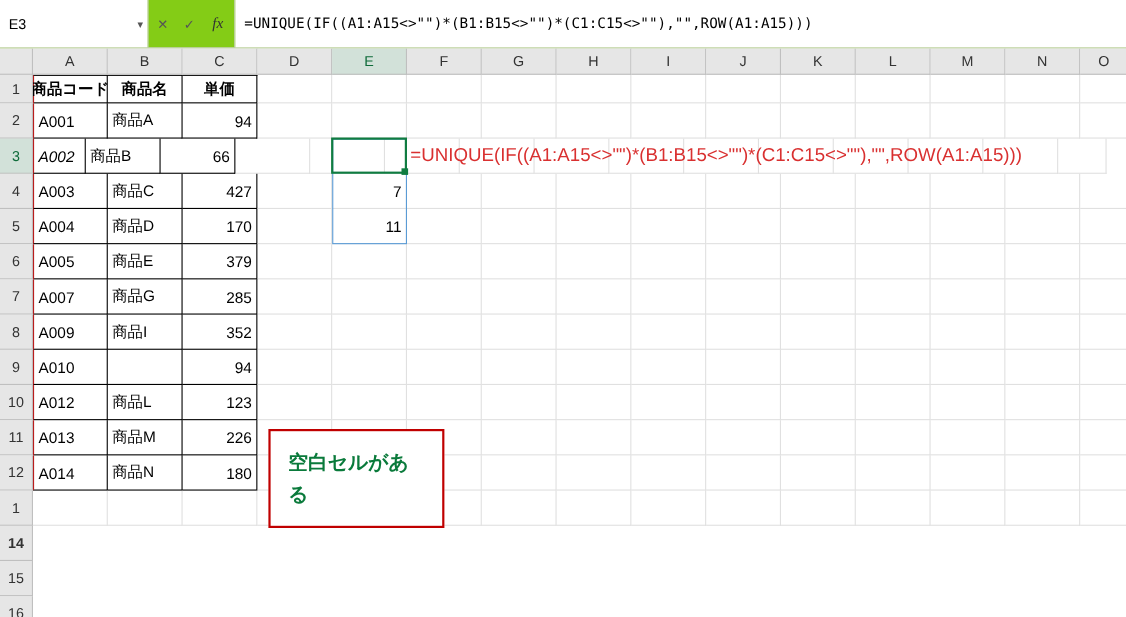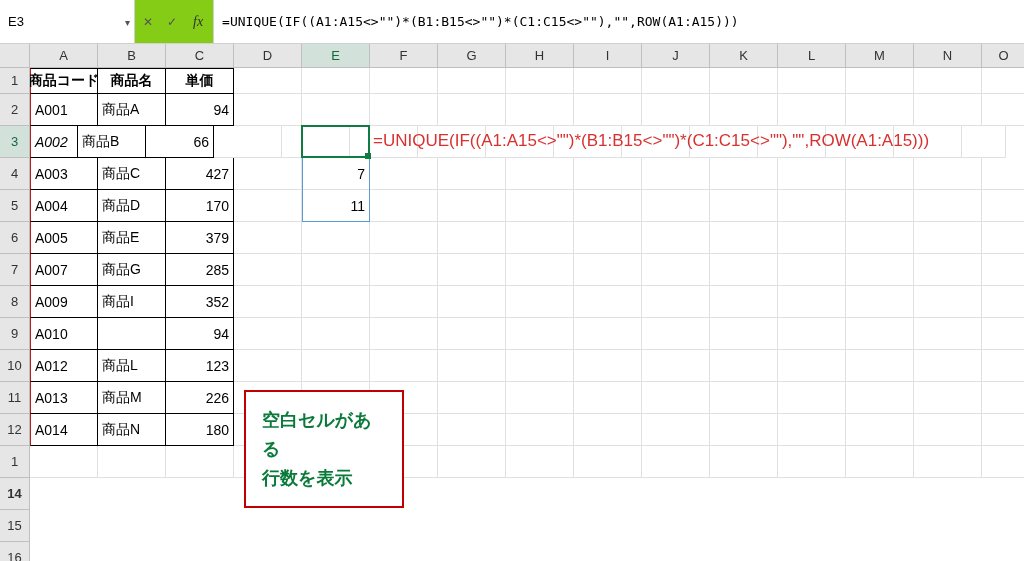--- a/index.html
+++ b/index.html
@@ -482,16 +482,15 @@
         <div class="cell" style="width: 68px; height: 100%;"></div>
         <div class="cell" style="width: 44px; height: 100%;"></div>
       </div>
       <div class="active-cell-outline" style="left: 271px; top: 57px; width: 69px; height: 33px;">
         <div class="fill-handle"></div>
       </div>
       <div class="spill-outline" style="left: 272px; top: 58px; width: 68px; height: 96px;"></div>
       <div class="formula-overflow" style="left: 343px; top: 63px;">=UNIQUE(IF((A1:A15&lt;&gt;"")*(B1:B15&lt;&gt;"")*(C1:C15&lt;&gt;""),"",ROW(A1:A15)))</div>
       <div class="note-box" style="left: 214px; top: 322px; width: 160px;">
         <div>空白セルがある</div>
-        <div>行数を表示</div>
       </div>
     </div>
 </div>
 
 </body></html>

